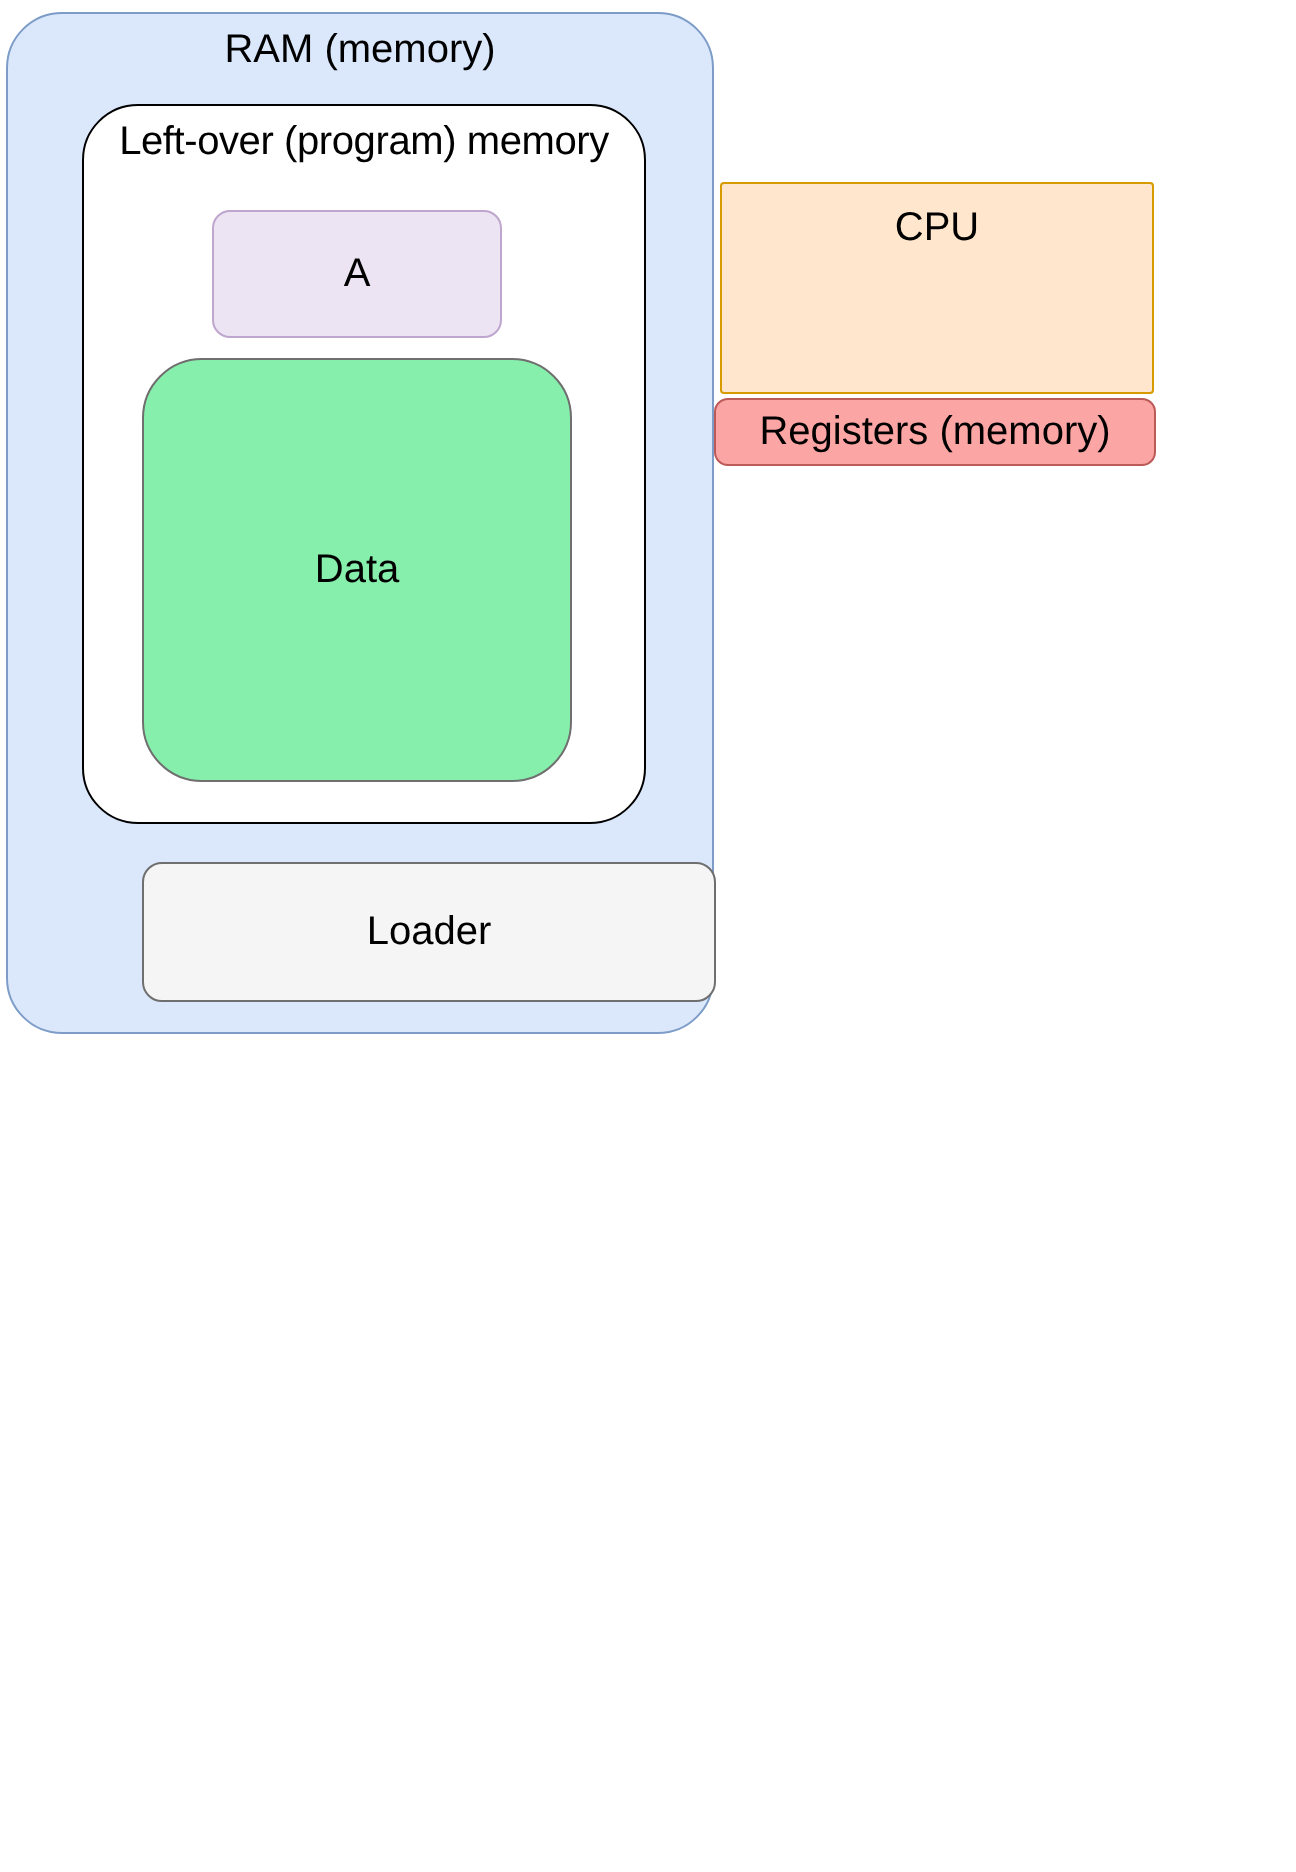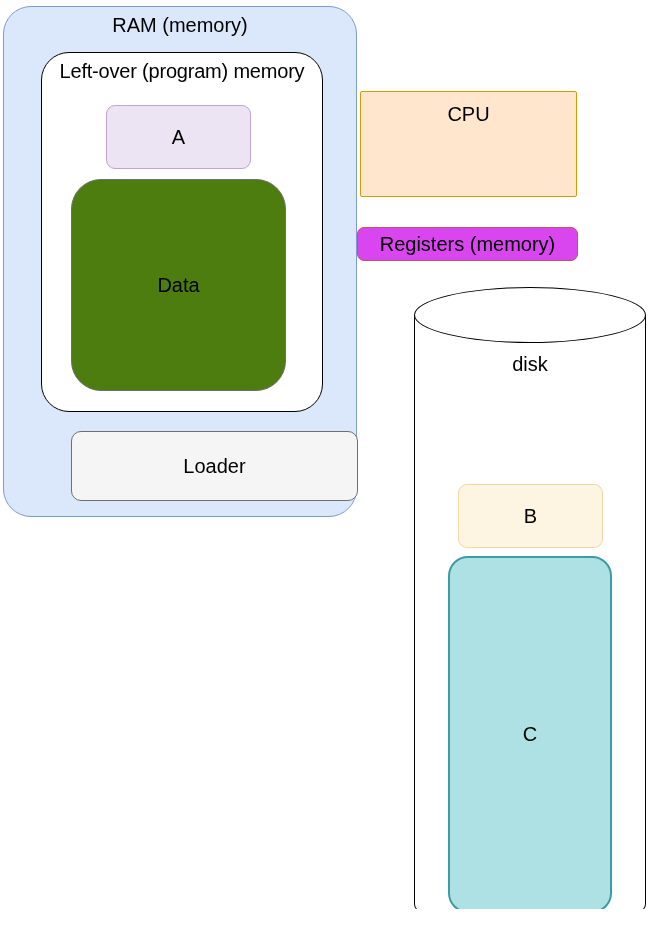--- a/index.html
+++ b/index.html
@@ -49,45 +49,32 @@
   <div class="node ram" style="background-color: rgb(219, 232, 252); border-color: rgb(125, 156, 200);">
     <div class="top-label">RAM (memory)</div>
 
     <div class="node leftover" style="background-color: rgb(255, 255, 255); border-color: rgb(0, 0, 0); padding-left: 20px;">
       <div class="top-label">Left-over (program) memory</div>
 
       <div class="node center boxA" style="background-color: rgb(236, 228, 242); border-color: rgb(191, 166, 206);">
         <span>A</span>
       </div>
 
-      <div class="node center boxData" style="background-color: #4d7c0f; border-color: rgb(111, 111, 111);">
+      <div class="node center boxData" style="background-color: #86efac; border-color: rgb(111, 111, 111);">
         <span>Data</span>
       </div>
     </div>
 
     <div class="node center boxLoader" style="background-color: rgb(245, 245, 245); border-color: rgb(111, 111, 111); margin-left: 36px;">
       <span>Loader</span>
     </div>
   </div>
 
   <div class="node cpu" style="background-color: rgb(255, 230, 204); border-color: rgb(215, 155, 0);">
     <div class="top-label">CPU</div>
   </div>
 
-  <div class="node center registers" style="background-color: #d946ef; border-color: rgb(187, 90, 86); margin-top: 28px;">
+  <div class="node center registers" style="background-color: #fca5a5; border-color: rgb(187, 90, 86);">
     <span>Registers (memory)</span>
   </div>
 
-  <div class="cylinder">
-    <div class="cyl-body" style="background-color: rgb(255, 255, 255); border-color: rgb(0, 0, 0);"></div>
-    <div class="cyl-rim" style="background-color: rgb(255, 255, 255); border-color: rgb(0, 0, 0);"></div>
-    <div class="top-label disk-label">disk</div>
-
-    <div class="node center boxB" style="background-color: rgb(253, 245, 225); border-color: rgb(234, 217, 164);">
-      <span>B</span>
-    </div>
-
-    <div class="node center boxC" style="background-color: rgb(174, 225, 228); border-color: rgb(59, 156, 164);">
-      <span>C</span>
-    </div>
-  </div>
 
 </div>
 
 </body></html>

